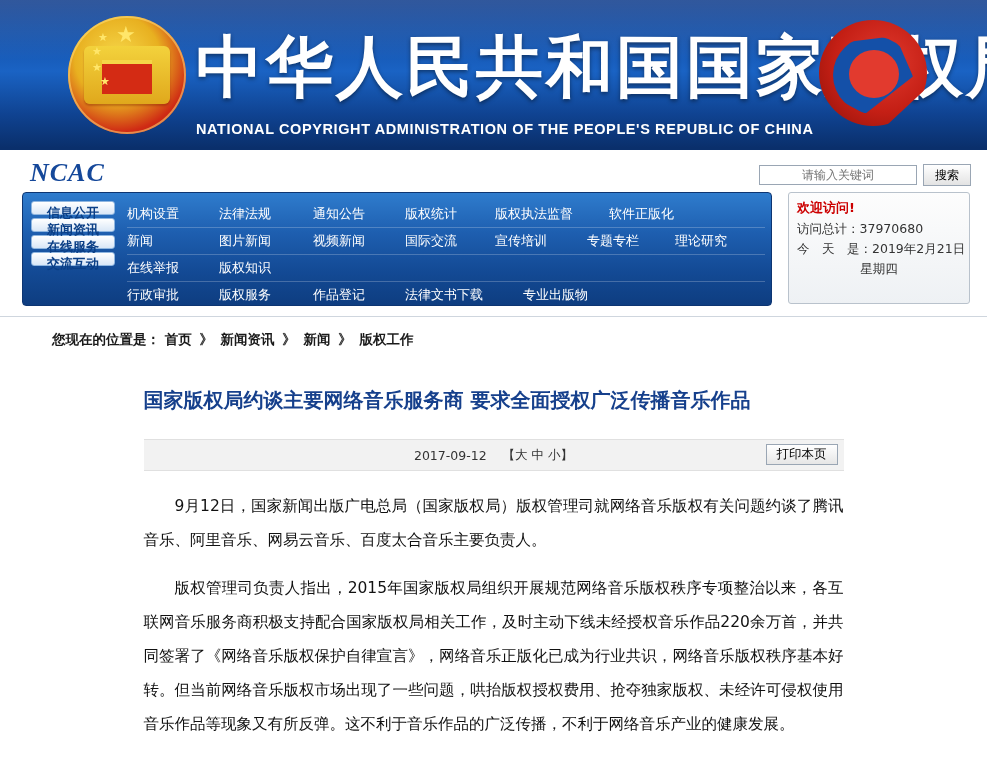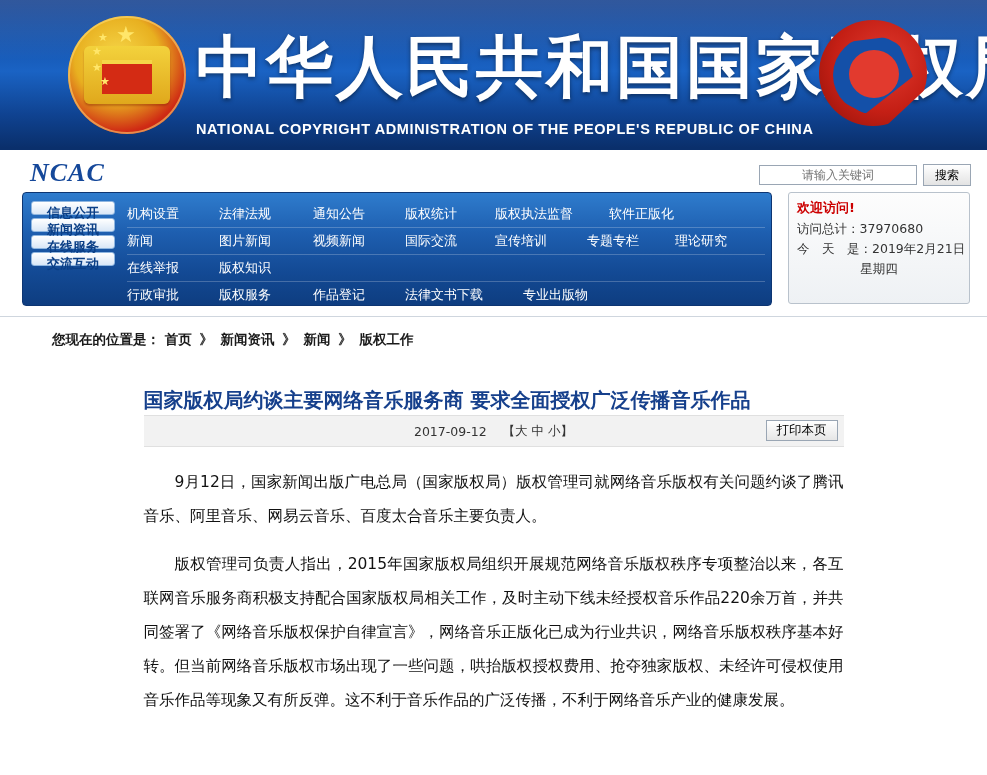--- a/index.html
+++ b/index.html
@@ -272,21 +272,21 @@
   }
   .art-title {
     text-align: left;
     font-family: "DejaVu Sans", "Liberation Sans", sans-serif;
     font-size: 20px;
     font-weight: bold;
     color: #16408c;
     line-height: 30px;
   }
   .art-meta {
-    margin-top: 0;
+    margin-top: 24px;
     height: 30px;
     background: #f2f2f2;
     border-top: 1px solid #e0e0e0;
     border-bottom: 1px solid #e0e0e0;
     position: relative;
     display: flex;
     align-items: center;
     justify-content: center;
     gap: 16px;
   }

